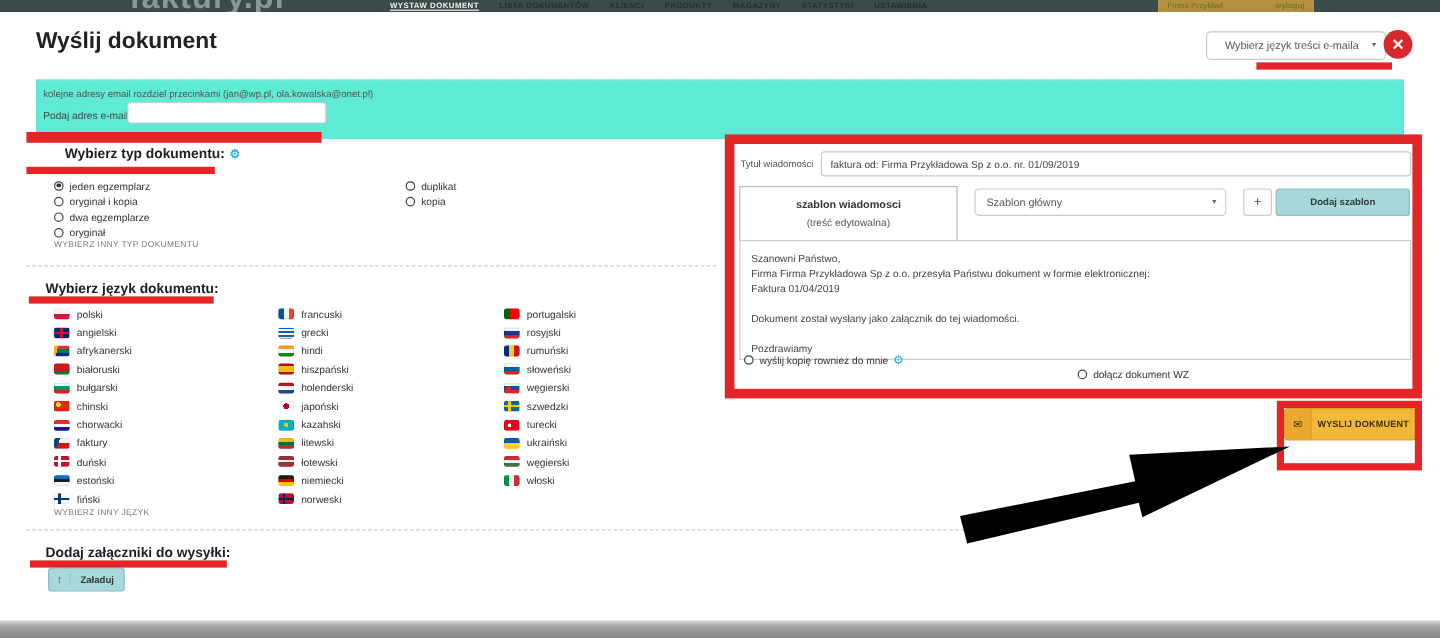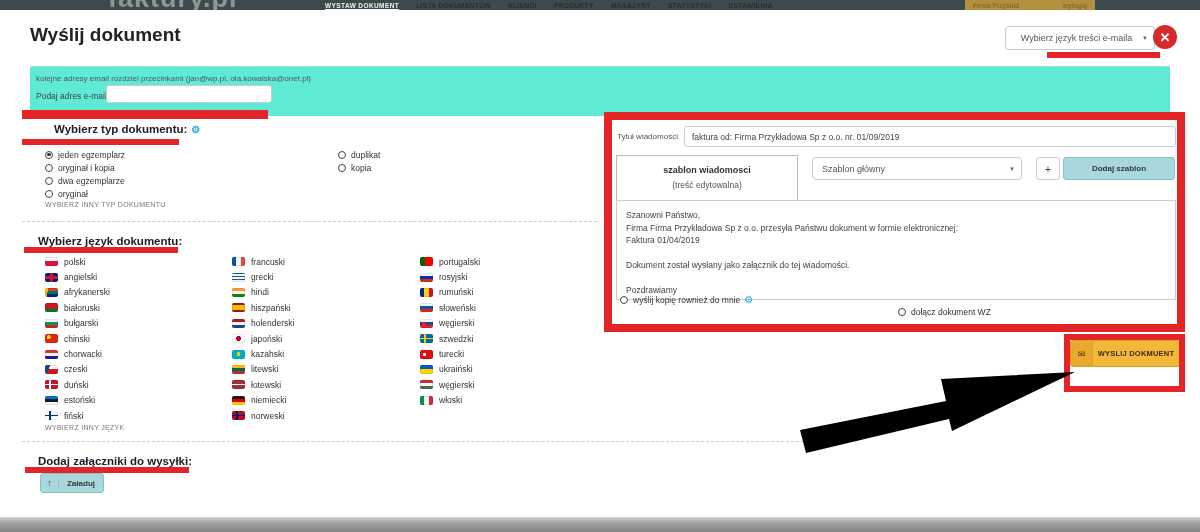--- a/index.html
+++ b/index.html
@@ -177,21 +177,21 @@
       <div class="lang-item">
         <span class="flag" style="background: radial-gradient(circle at 28% 35%, rgb(255, 222, 0) 17%, transparent 19%), linear-gradient(rgb(222, 41, 16), rgb(222, 41, 16));"></span>
         <span class="lang-label">chinski</span>
       </div>
       <div class="lang-item">
         <span class="flag" style="background: linear-gradient(rgb(224, 48, 48) 33%, rgb(245, 245, 245) 33%, rgb(245, 245, 245) 66%, rgb(23, 23, 150) 66%);"></span>
         <span class="lang-label">chorwacki</span>
       </div>
       <div class="lang-item">
         <span class="flag" style="background: linear-gradient(110deg, rgb(17, 69, 126) 32%, transparent 32%), linear-gradient(rgb(245, 245, 245) 50%, rgb(215, 20, 26) 50%);"></span>
-        <span class="lang-label">czeski</span>
+        <span class="lang-label">faktury</span>
       </div>
       <div class="lang-item">
         <span class="flag" style="background: linear-gradient(transparent 40%, rgb(255, 255, 255) 40%, rgb(255, 255, 255) 60%, transparent 60%), linear-gradient(90deg, transparent 28%, rgb(255, 255, 255) 28%, rgb(255, 255, 255) 44%, transparent 44%), linear-gradient(rgb(200, 16, 46), rgb(200, 16, 46));"></span>
         <span class="lang-label">duński</span>
       </div>
       <div class="lang-item">
         <span class="flag" style="background: linear-gradient(rgb(0, 114, 206) 33%, rgb(26, 26, 26) 33%, rgb(26, 26, 26) 66%, rgb(245, 245, 245) 66%);"></span>
         <span class="lang-label">estoński</span>
       </div>
       <div class="lang-item">

